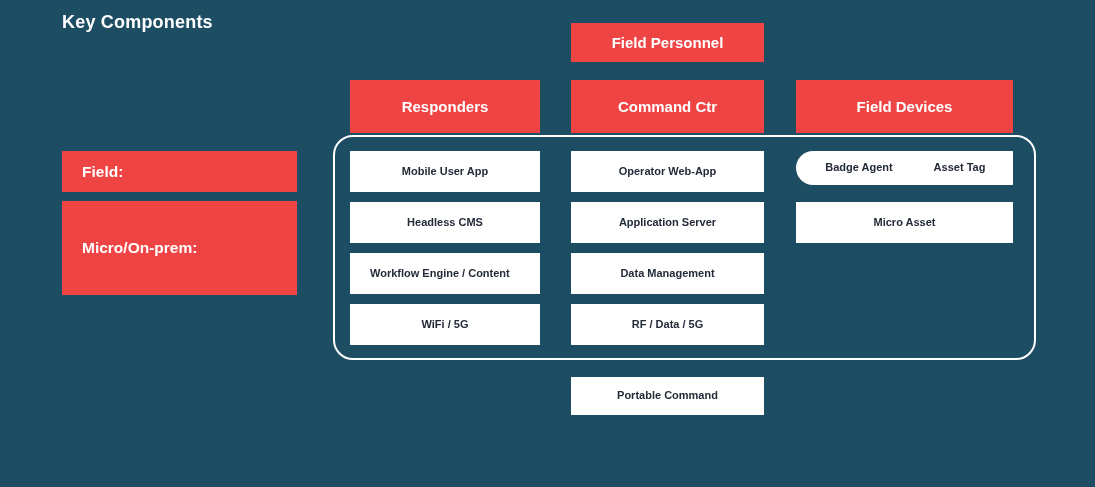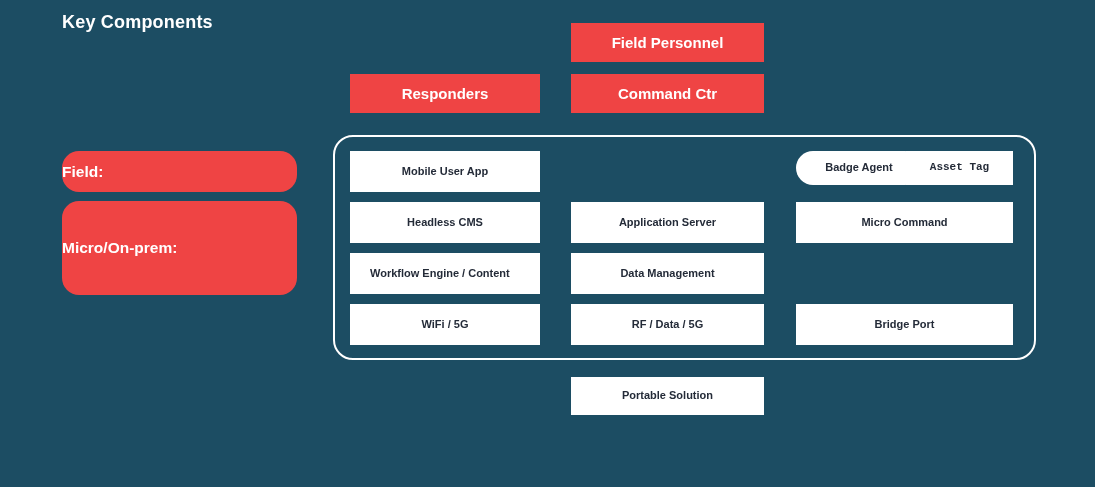--- a/index.html
+++ b/index.html
@@ -31,22 +31,22 @@
     color: #FFFFFF;
     font-size: 15px;
     font-weight: 700;
     display: flex;
     align-items: center;
     justify-content: center;
     box-sizing: border-box;
   }
   .row-label {
     justify-content: flex-start;
+    padding-left: 20px;
     font-size: 15.5px;
-    border-radius: 17px;
   }
   .card {
     position: absolute;
     background: #FFFFFF;
     color: #242B38;
     font-size: 11px;
     font-weight: 700;
     display: flex;
     align-items: center;
     justify-content: center;
@@ -65,66 +65,67 @@
     left: 333px;
     top: 135px;
     width: 703px;
     height: 225px;
     border: 2.5px solid #FFFFFF;
     border-radius: 20px;
     box-sizing: border-box;
   }
   
   .banner-top   { left: 571px; top: 23px;  width: 193px; height: 39px; }
-  .hdr-row      { top: 74px; height: 39px; }
+  .hdr-row      { top: 80px; height: 53px; }
   .hdr-c1       { left: 350px; width: 190px; }
   .hdr-c2       { left: 571px; width: 193px; }
   .hdr-c3       { left: 796px; width: 217px; }
   
   .lbl-field    { left: 62px; top: 151px; width: 235px; height: 41px; }
   .lbl-cloud    { left: 62px; top: 201px; width: 235px; height: 94px; }
   .lbl-comms    { left: 62px; top: 304px; width: 235px; height: 41px; }
   
   .c1 { left: 350px; width: 190px; height: 41px; }
   .c2 { left: 571px; width: 193px; height: 41px; }
   .c3 { left: 796px; width: 217px; height: 41px; }
   .r1 { top: 151px; }
   .r2 { top: 202px; }
   .r3 { top: 253px; }
   .r4 { top: 304px; }
   .badge-agent { left: 796px; top: 151px; width: 126px; height: 34px; border-radius: 17px; }
-  .asset-tag   { left: 906px; top: 151px; width: 107px; height: 34px; font-family: Liberation Mono, monospace; }
+  .asset-tag   { left: 906px; top: 151px; width: 107px; height: 34px; }
   .portable    { left: 571px; top: 377px; width: 193px; height: 38px; }
 </style>
 </head>
 <body>
 
 <div class="slide">
 
   <h1 class="title">Key Components</h1>
 
   <div class="blue-box banner-top">Field Personnel</div>
 
   <div class="blue-box hdr-row hdr-c1">Responders</div>
   <div class="blue-box hdr-row hdr-c2">Command Ctr</div>
+  <div class="blue-box hdr-row hdr-c3">Field Devices</div>
 
   <div class="outline"></div>
 
   <div class="blue-box row-label lbl-field">Field:</div>
   <div class="blue-box row-label lbl-cloud">Micro/On-prem:</div>
 
   <div class="card c1 r1">Mobile User App</div>
   <div class="card c1 r2">Headless CMS</div>
   <div class="card c1 r3 left-align">Workflow Engine / Content</div>
   <div class="card c1 r4">WiFi / 5G</div>
 
+  <div class="card c2 r1">Operator Web-App</div>
   <div class="card c2 r2">Application Server</div>
   <div class="card c2 r3">Data Management</div>
   <div class="card c2 r4">RF / Data / 5G</div>
 
   <div class="card badge-agent">Badge Agent</div>
   <div class="card asset-tag">Asset Tag</div>
-  <div class="card c3 r2">Micro Command</div>
-  <div class="card c3 r4">Bridge Port</div>
+  <div class="card c3 r2">Micro Asset</div>
 
-  <div class="card portable">Portable Solution</div>
+  <div class="card portable">Portable Command</div>
 
 </div>
 
 </body></html>

